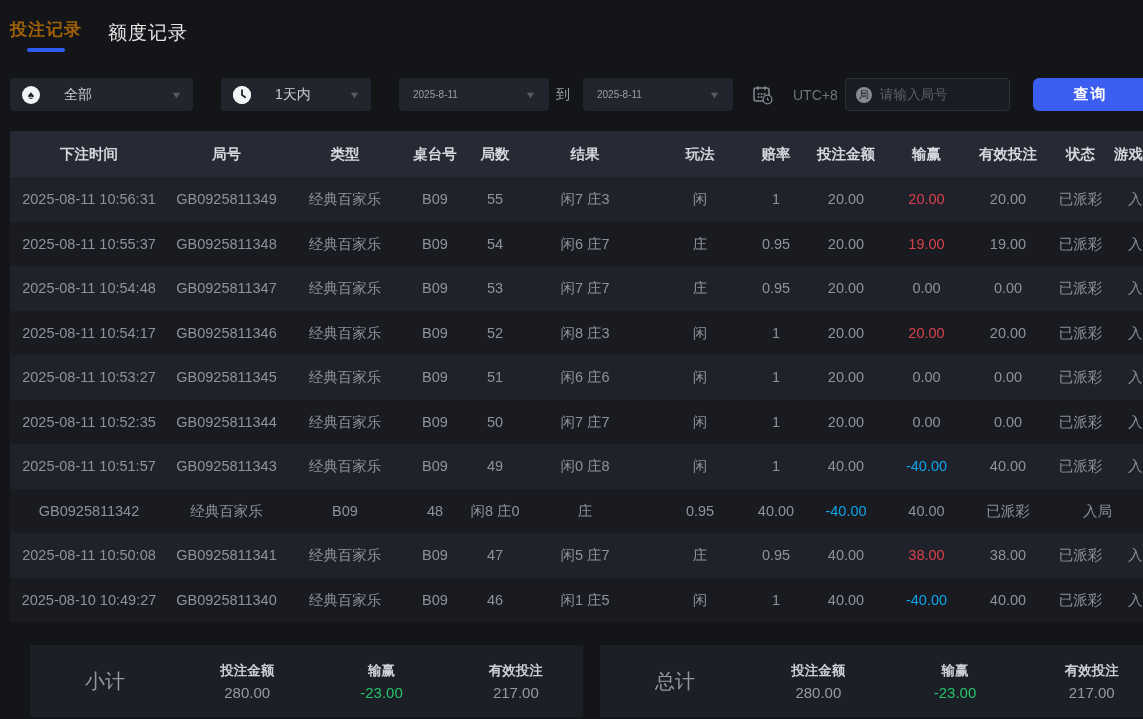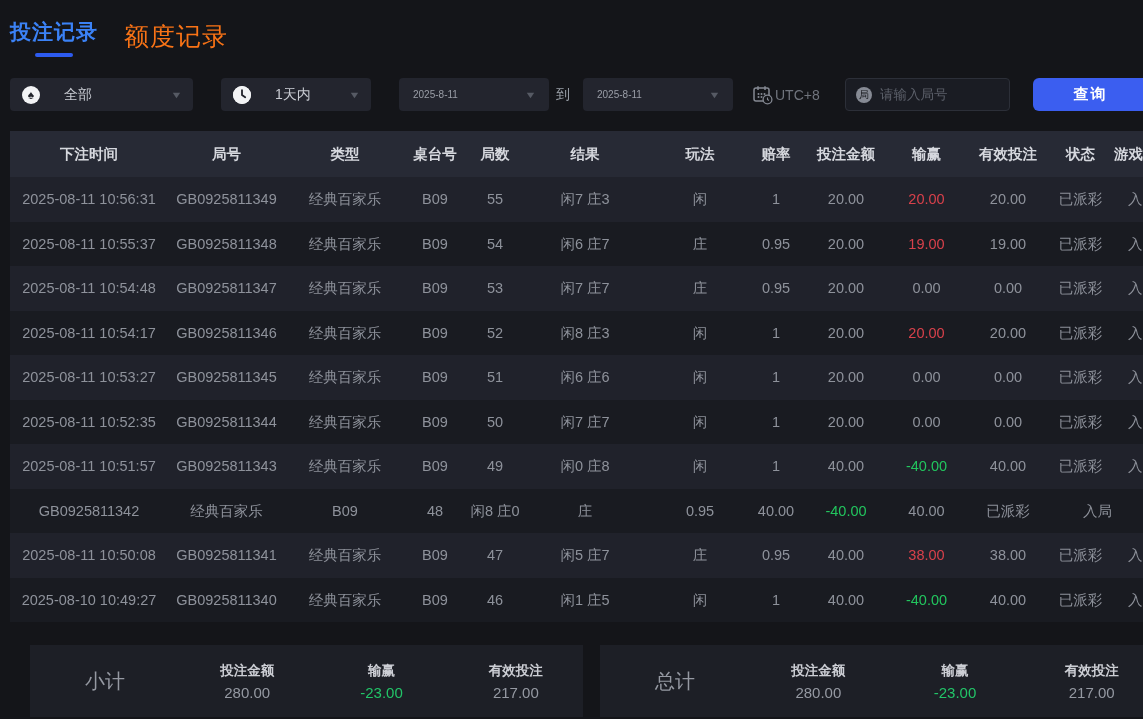--- a/index.html
+++ b/index.html
@@ -3,35 +3,35 @@
 <meta charset="utf-8">
 <style>
   * { margin:0; padding:0; box-sizing:border-box; }
   html,body { width:1143px; height:719px; }
   body { font-family:"Liberation Sans","DejaVu Sans",sans-serif; background:#141519; overflow:hidden; }
   .page { position:relative; width:1143px; height:719px; background:#141519; overflow:hidden; }
 
   
   .tabs { position:absolute; top:18px; left:10px; display:flex; gap:26px; align-items:flex-start; }
   .tab { display:flex; flex-direction:column; align-items:center; cursor:pointer; }
-  .tab-label-active { color:#3b82f6; font-size:21px; font-weight:700; letter-spacing:1px; }
-  .tab-label-inactive { color:#f97316; font-size:25px; font-weight:400; letter-spacing:1px; padding-top:2px; }
+  .tab-label-active { color:#a16207; font-size:17px; font-weight:700; letter-spacing:1px; }
+  .tab-label-inactive { color:#e5e5e5; font-size:19px; font-weight:400; letter-spacing:1px; padding-top:2px; }
   .tab-underline { width:38px; height:4px; border-radius:2px; background:#2d5bf0; margin-top:7px; }
 
   
   .ctrl { position:absolute; top:78px; height:33px; display:flex; align-items:center; border-radius:4px; }
   .dd { background:#23252e; padding:0 12px; cursor:pointer; }
   .dd-text { color:#c9ccd3; font-size:14px; margin-left:24px; }
   .dd-date-text { color:#9a9ea7; font-size:10px; }
   .chev { margin-left:auto; color:#565a64; font-size:9px; transform:scaleX(1.4); }
   .circle-icon { width:18px; height:18px; border-radius:50%; background:#f2f3f5; color:#20222a;
                  display:flex; align-items:center; justify-content:center; flex:none; }
   .spade-glyph { font-size:12px; line-height:1; }
   .to-label { position:absolute; top:78px; left:556px; height:33px; line-height:33px; color:#9aa0a8; font-size:14px; }
-  .utc-wrap { position:absolute; top:78px; left:752px; height:33px; display:flex; align-items:center; gap:2px; }
+  .utc-wrap { position:absolute; top:78px; left:752px; height:33px; display:flex; align-items:center; gap:20px; }
   .utc-text { color:#70747d; font-size:14px; }
   .round-input-wrap { background:#1a1c23; border:1px solid #2c2f38; padding:0 10px; }
   .round-circle { width:16px; height:16px; border-radius:50%; background:#868a94; color:#16171c;
                   font-size:10px; display:flex; align-items:center; justify-content:center; flex:none; }
   .round-input { background:transparent; border:none; outline:none; color:#9a9ea7; font-size:13.5px;
                  margin-left:8px; width:118px; font-family:inherit; }
   .round-input::placeholder { color:#5c606a; }
   .search-btn { position:absolute; top:78px; left:1033px; width:115px; height:33px; background:#3b5ef0;
                 border:none; border-radius:6px; color:#ffffff; font-size:15px; font-weight:700;
                 letter-spacing:2px; cursor:pointer; font-family:inherit; }
@@ -42,21 +42,21 @@
     grid-template-columns:158px 117px 120px 60px 60px 120px 110px 42px 98px 63px 100px 45px 87px; }
   .thead { background:#272a35; height:46px; }
   .thead .cell { color:#d6d8de; font-weight:700; line-height:46px; font-size:14.5px; }
   .trow { height:44.5px; }
   .trow:nth-child(odd) { background:#20222b; }
   .trow:nth-child(even) { background:#191b21; }
   .cell { text-align:center; color:#8e929b; font-size:14.5px; line-height:44.5px; white-space:nowrap; }
   .cell.col-game { text-align:left; padding-left:25px; }
   .thead .cell.col-game { padding-left:11px; }
   .cell.pos { color:#d8414b; }
-  .cell.neg { color:#22c55e; }
+  .cell.neg { color:#0ea5e9; }
 
   
   .panel { position:absolute; top:645px; height:72px; background:#1d1f26;
            display:grid; grid-template-columns:150px 1fr 1fr 1fr; align-items:center; }
   .panel-left { left:30px; width:553px; }
   .panel-right { left:600px; width:560px; }
   .panel-title { text-align:center; color:#9599a2; font-size:20px; }
   .sum-item { display:flex; flex-direction:column; align-items:center; gap:4px; }
   .sum-label { color:#ccced4; font-size:13.5px; font-weight:700; }
   .sum-value { color:#9599a2; font-size:15px; }

